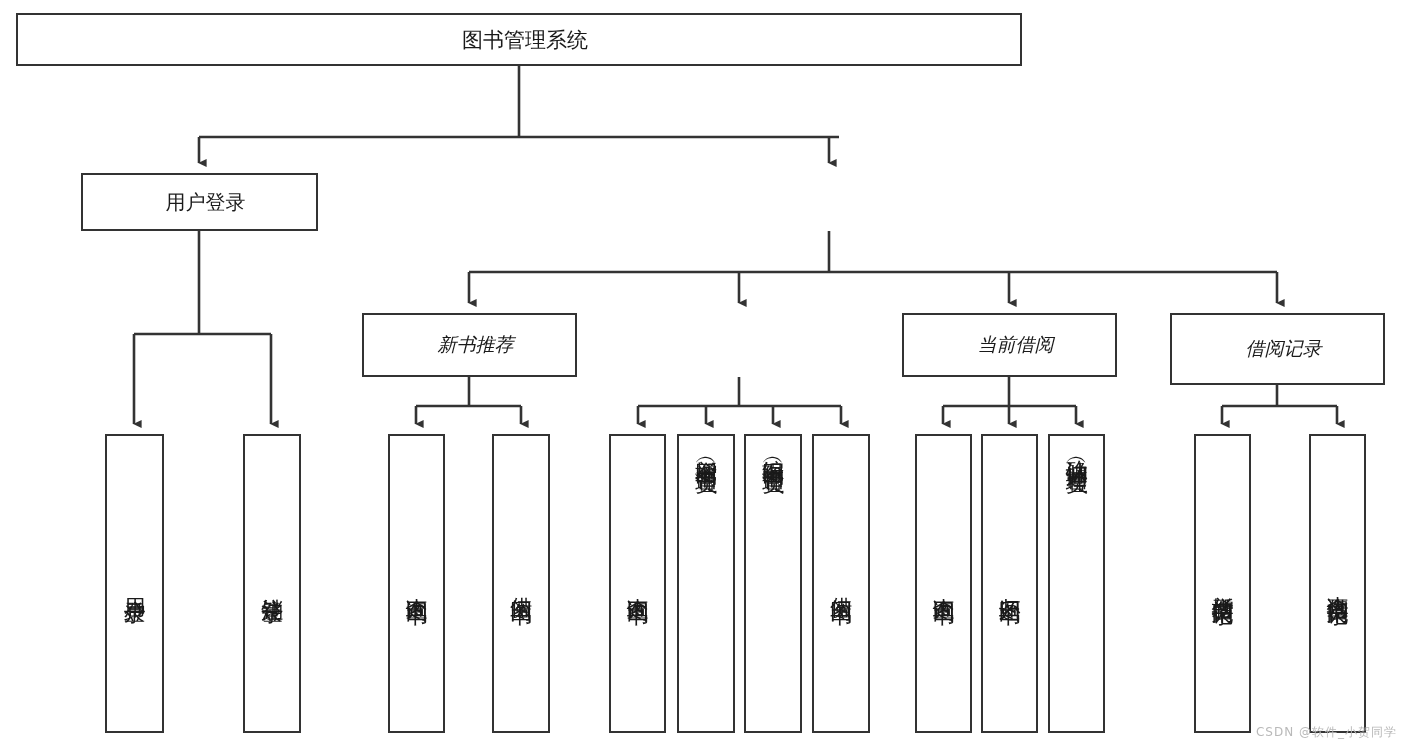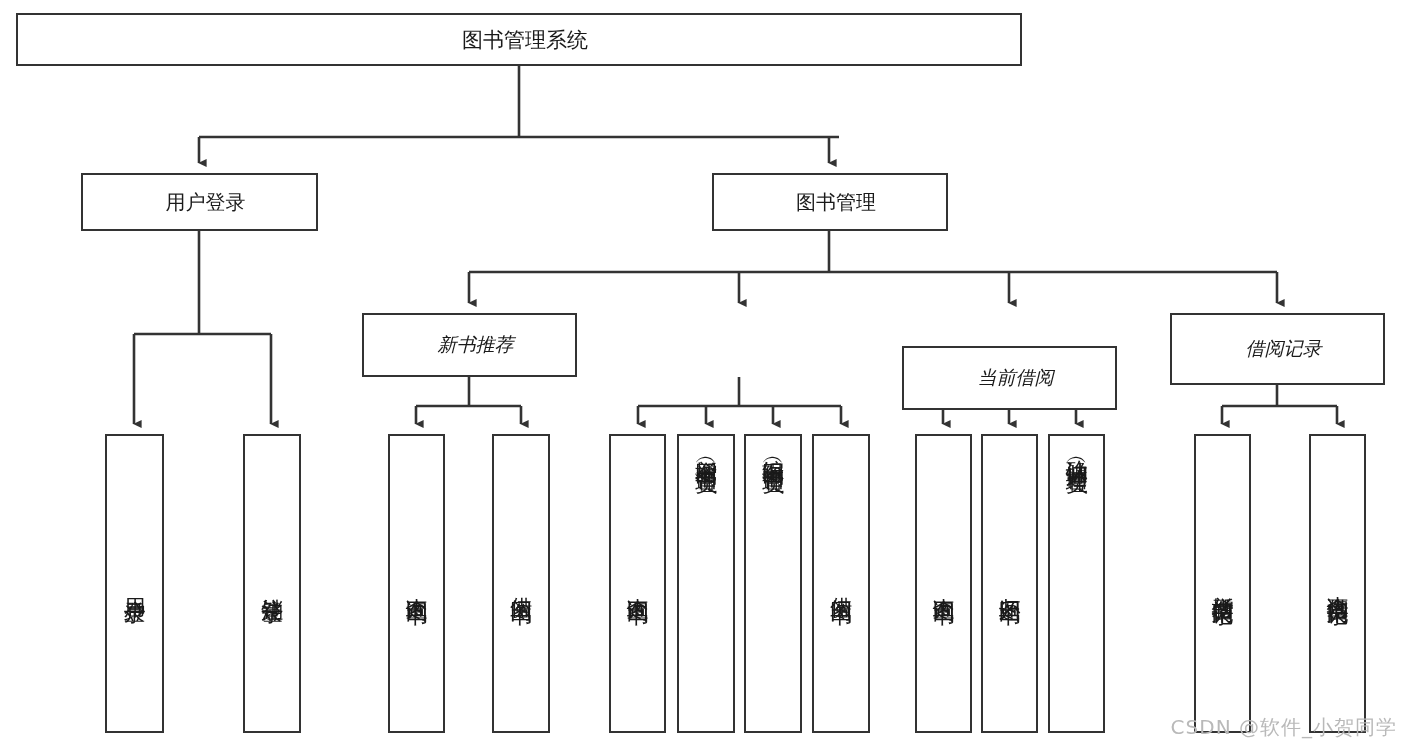--- a/index.html
+++ b/index.html
@@ -21,21 +21,21 @@
         justify-content:center;overflow:hidden;}
   .leaf .vtext{
         writing-mode:vertical-rl;
         text-orientation:upright;
         font-size:22px;line-height:1.12;letter-spacing:2px;
         color:#1a1a1a;white-space:nowrap;
         padding-top:6px;}
   .leaf.center .vtext{padding-top:0;}
   .leaf.center{align-items:center;}
 
-  .watermark{position:absolute;right:8px;bottom:6px;font-size:20px;
+  .watermark{position:absolute;right:8px;bottom:6px;font-size:12px;
              color:#b9b9b9;letter-spacing:1px;white-space:nowrap;}
 </style>
 </head>
 <body>
 
 <div id="stage">
 
   <svg id="wires" viewBox="0 0 1405 747" xmlns="http://www.w3.org/2000/svg">
     <defs>
       <marker id="arrow" markerWidth="9" markerHeight="9" refX="4.5" refY="7.6" orient="auto" markerUnits="userSpaceOnUse">
@@ -86,28 +86,25 @@
     </g>
   </svg>
 
   <div class="node root" style="left:16px;top:13px;width:1006px;height:53px;">
     <span>图书管理系统</span>
   </div>
 
   <div class="node l2" style="left:81px;top:173px;width:237px;height:58px;">
     <span>用户登录</span>
   </div>
-  <div class="node l2" style="left:712px;top:173px;width:236px;height:58px;">
-    <span>图书管理</span>
-  </div>
 
   <div class="node l3" style="left:362px;top:313px;width:215px;height:64px;">
     <span>新书推荐</span>
   </div>
-  <div class="node l3" style="left:902px;top:313px;width:215px;height:64px;margin-top:33px;">
+  <div class="node l3" style="left:902px;top:313px;width:215px;height:64px;">
     <span>当前借阅</span>
   </div>
   <div class="node l3" style="left:1170px;top:313px;width:215px;height:72px;">
     <span>借阅记录</span>
   </div>
 
   <div class="leaf center" style="left:105px;top:434px;width:59px;height:299px;">
     <span class="vtext">用户登录</span>
   </div>
   <div class="leaf center" style="left:243px;top:434px;width:58px;height:299px;">

